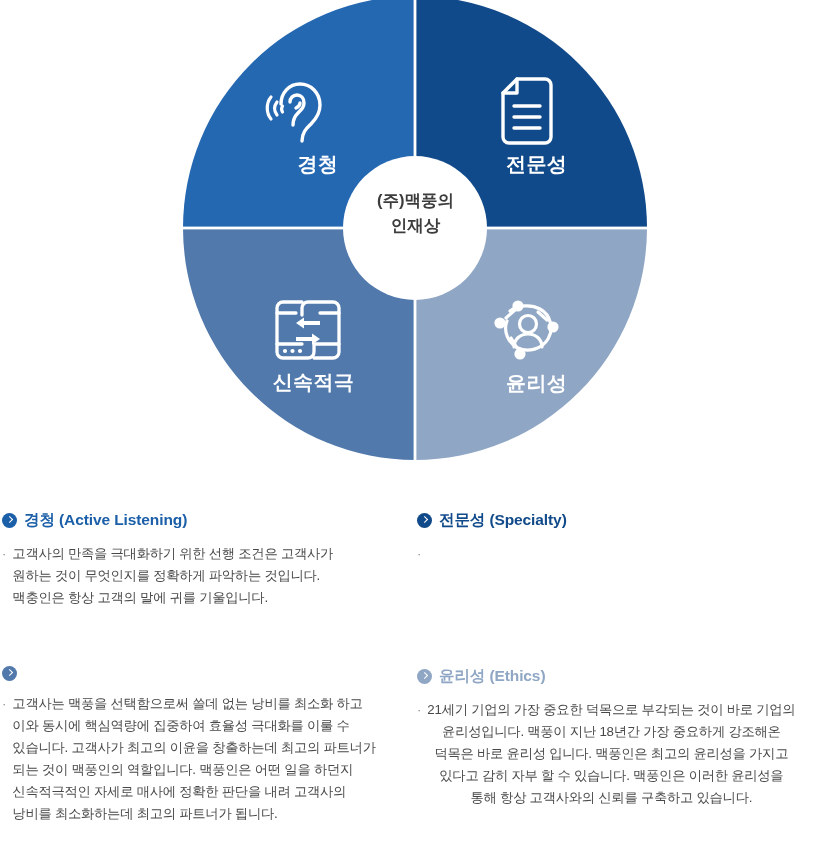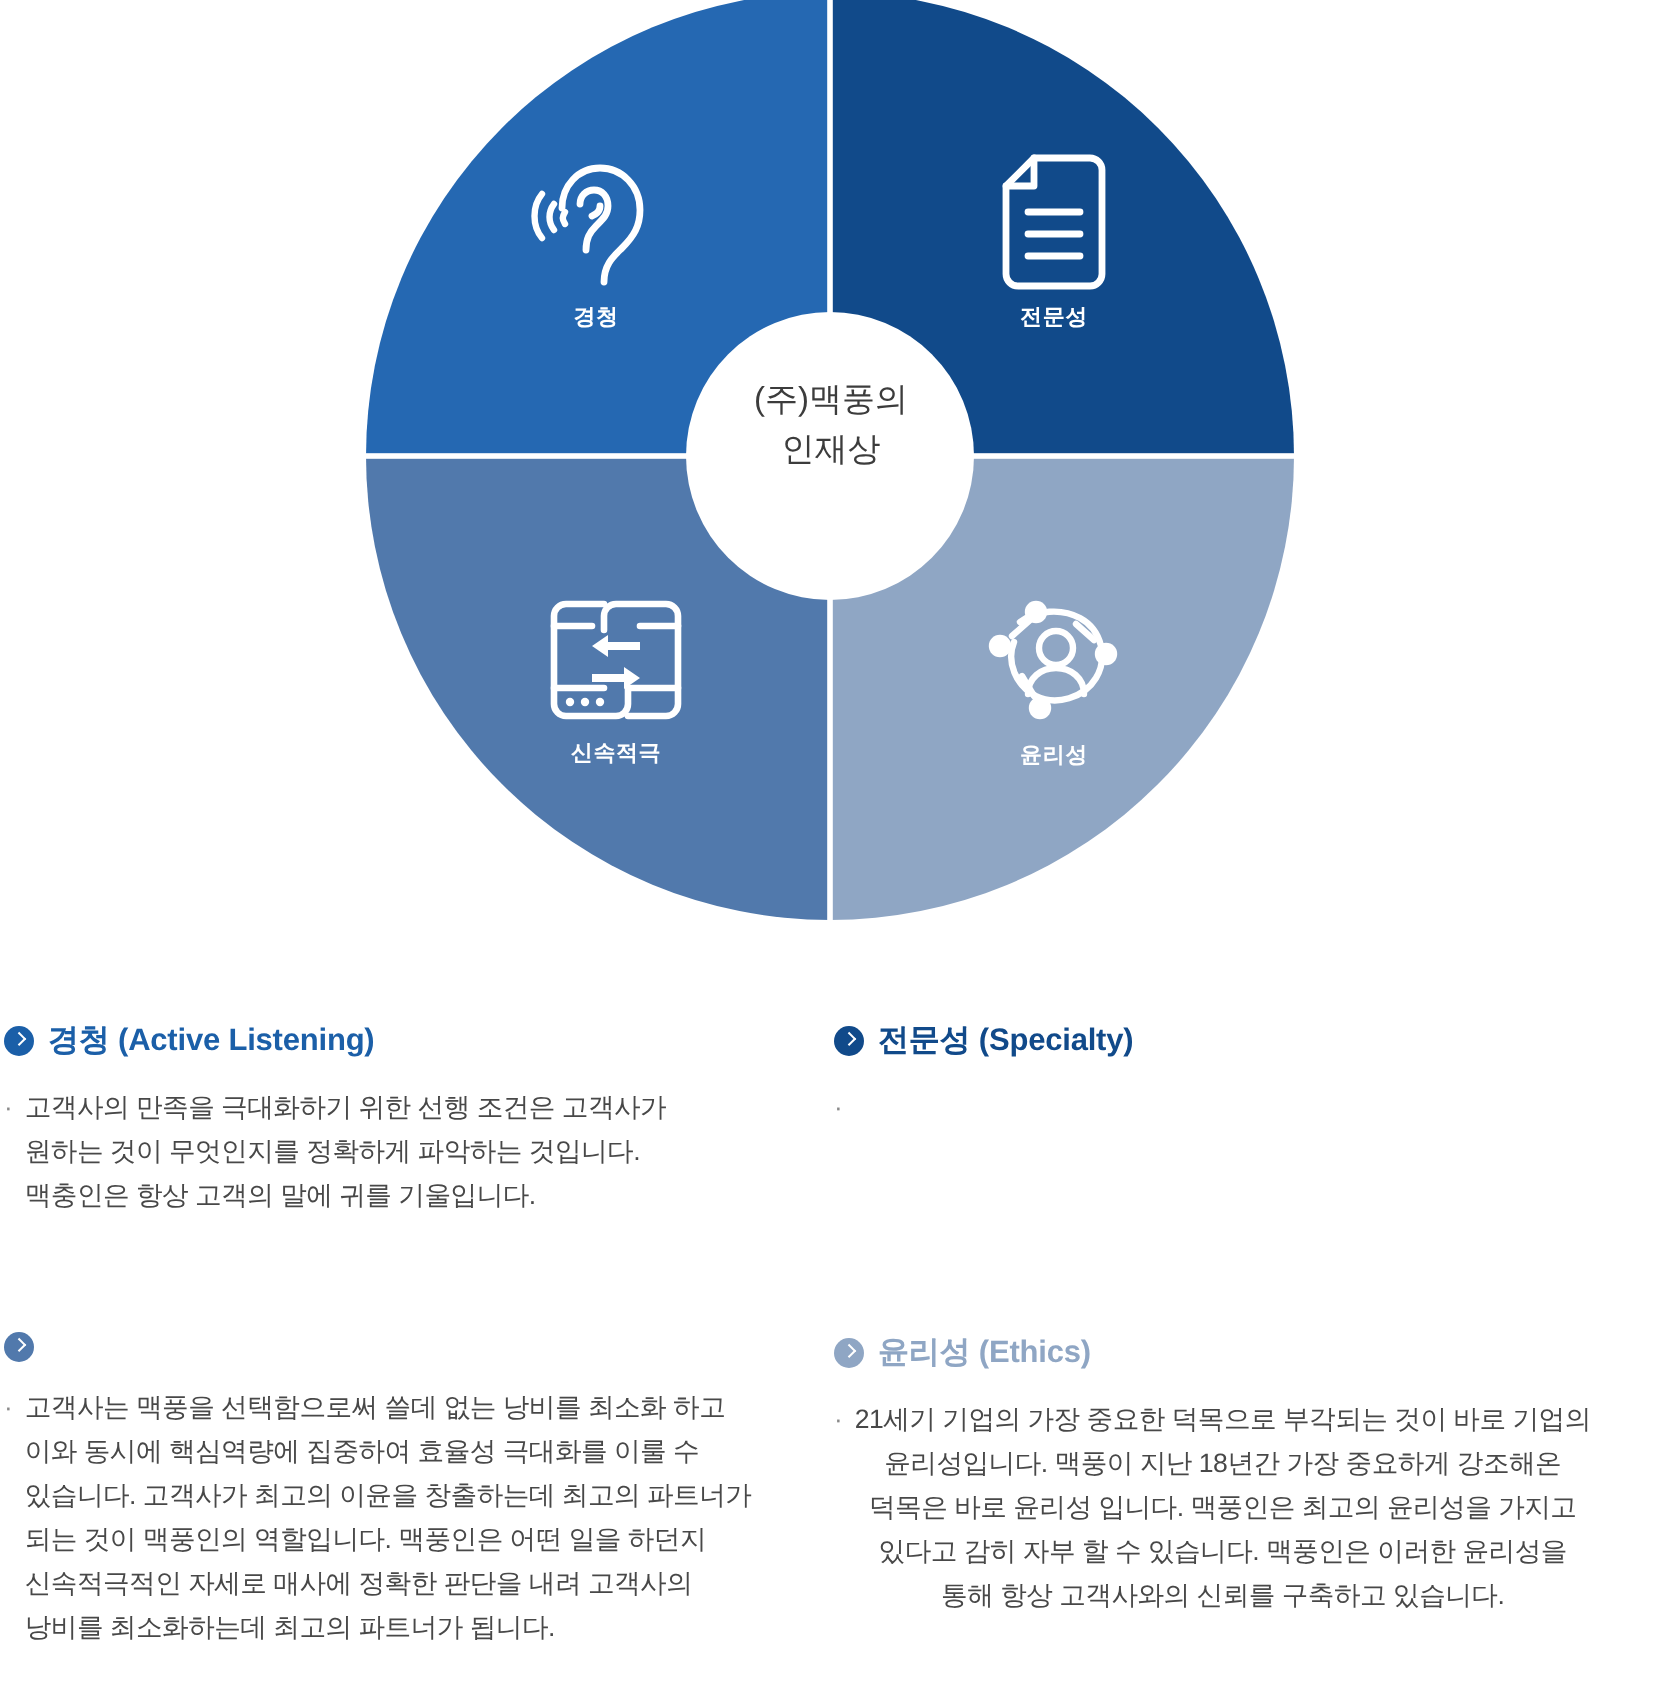--- a/index.html
+++ b/index.html
@@ -30,23 +30,23 @@
     height: 464px;
   }
   #wheel svg {
     display: block;
     width: 464px;
     height: 464px;
   }
 
   .quad-label {
     position: absolute;
-    text-align: center;
+    text-align: right;
     color: #ffffff;
-    font-size: 11px;
+    font-size: 20px;
     font-weight: 600;
     letter-spacing: .3px;
     white-space: nowrap;
     pointer-events: none;
   }
   .quad-icon {
     position: absolute;
     pointer-events: none;
   }
 
@@ -61,21 +61,21 @@
   #icon-responsive { left: 274px; top: 299px; width: 68px; height: 62px; }
   #icon-ethics     { left: 489px; top: 298px; width: 76px; height: 64px; }
 
   #center-text {
     position: absolute;
     left: 345px;
     top: 188px;
     width: 141px;
     text-align: center;
     font-size: 16.5px;
-    font-weight: 400;
+    font-weight: 700;
     line-height: 1.5;
     color: #3c3c3c;
     pointer-events: none;
   }
 
   
   #details {
     position: absolute;
     left: 0;
     top: 470px;

